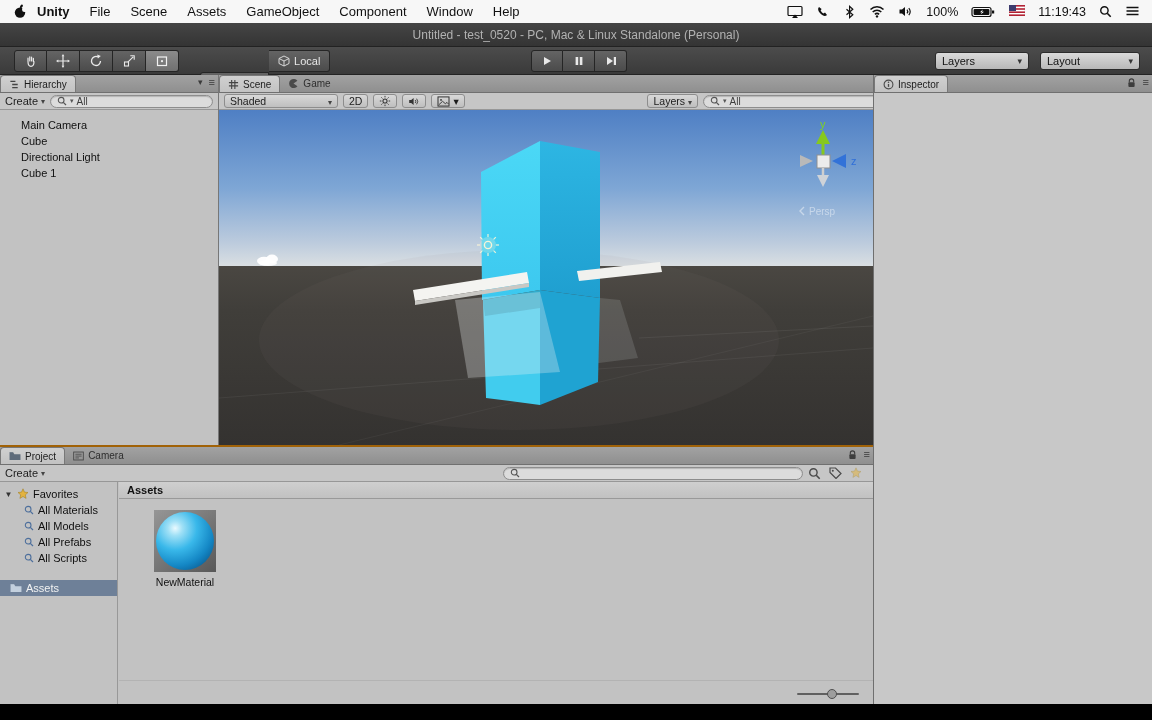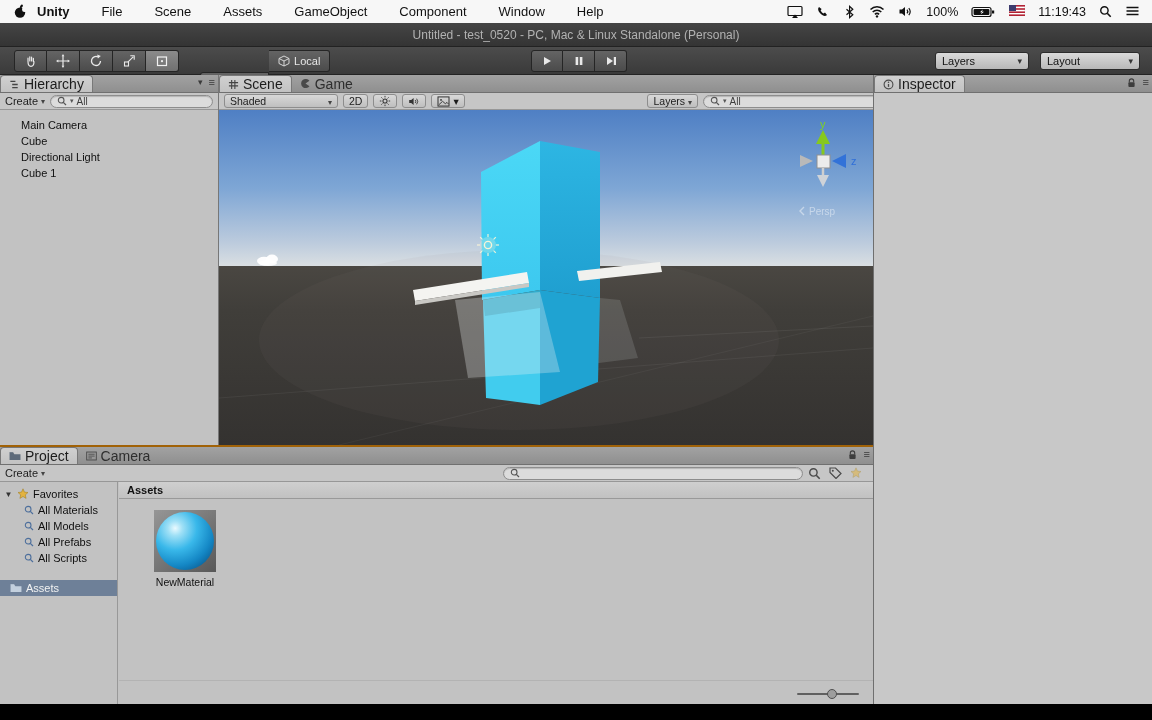--- a/index.html
+++ b/index.html
@@ -3,21 +3,21 @@
 <meta charset="utf-8">
 <style>
   * { box-sizing: border-box; margin: 0; padding: 0; }
   body { background:#000; font-family:"Liberation Sans","DejaVu Sans",sans-serif; }
   #screen { position:relative; width:1152px; height:720px; background:#000; overflow:hidden; }
 
   
   .menubar { position:absolute; left:0; top:0; width:1152px; height:23px; background:#f7f7f7;
     display:flex; align-items:center; font-size:13px; color:#111; }
   .menubar .apple { margin:0 10px 0 14px; display:flex; align-items:center; }
-  .menu-items { display:flex; gap:32px; align-items:center; }
+  .menu-items { display:flex; gap:20px; align-items:center; }
   .menu-item { cursor:default; }
   .menu-item.app { font-weight:bold; }
   .mb-spacer { flex:1; }
   .status-items { display:flex; gap:13px; align-items:flex-start; margin-right:12px; font-size:12px; }
   .status-items svg { display:block; }
   .mb-time { font-size:12.5px; }
 
   
   .titlebar { position:absolute; left:0; top:23px; width:1152px; height:24px;
     background:linear-gradient(#454545,#343434); border-bottom:1px solid #222;
@@ -40,21 +40,21 @@
   .ddl { position:absolute; top:5px; height:18px; background:linear-gradient(#dadada,#b8b8b8);
     border:1px solid #2c2c2c; border-radius:3px; font-size:11px; color:#111;
     display:flex; align-items:center; padding:0 6px; }
   .ddl .caret { margin-left:auto; font-size:9px; color:#333; }
 
   
   .panel { position:absolute; background:#c2c2c2; }
   .tabstrip { height:18px; background:linear-gradient(#a2a2a2,#8f8f8f); border-bottom:1px solid #707070;
     display:flex; align-items:flex-end; position:relative; }
   .tab { height:17px; display:flex; align-items:center; gap:4px; padding:0 8px;
-    font-size:14px; color:#1c1c1c; }
+    font-size:10px; color:#1c1c1c; }
   .tab.active { background:linear-gradient(#d0d0d0,#c2c2c2); border:1px solid #787878; border-bottom:none;
     border-radius:4px 4px 0 0; }
   .tab.inactive { color:#2e2e2e; }
   .strip-icons { position:absolute; right:4px; top:2px; display:flex; gap:6px; align-items:center;
     color:#3a3a3a; font-size:11px; line-height:1; }
   .strip-icons .caret { font-size:9px; }
   .panel-toolbar { height:17px; background:#c6c6c6; border-bottom:1px solid #979797;
     display:flex; align-items:center; padding:0 5px; gap:5px; }
   .create-dd { font-size:11px; color:#1c1c1c; display:flex; align-items:center; gap:3px; }
   .create-dd .caret { font-size:8px; color:#444; }

